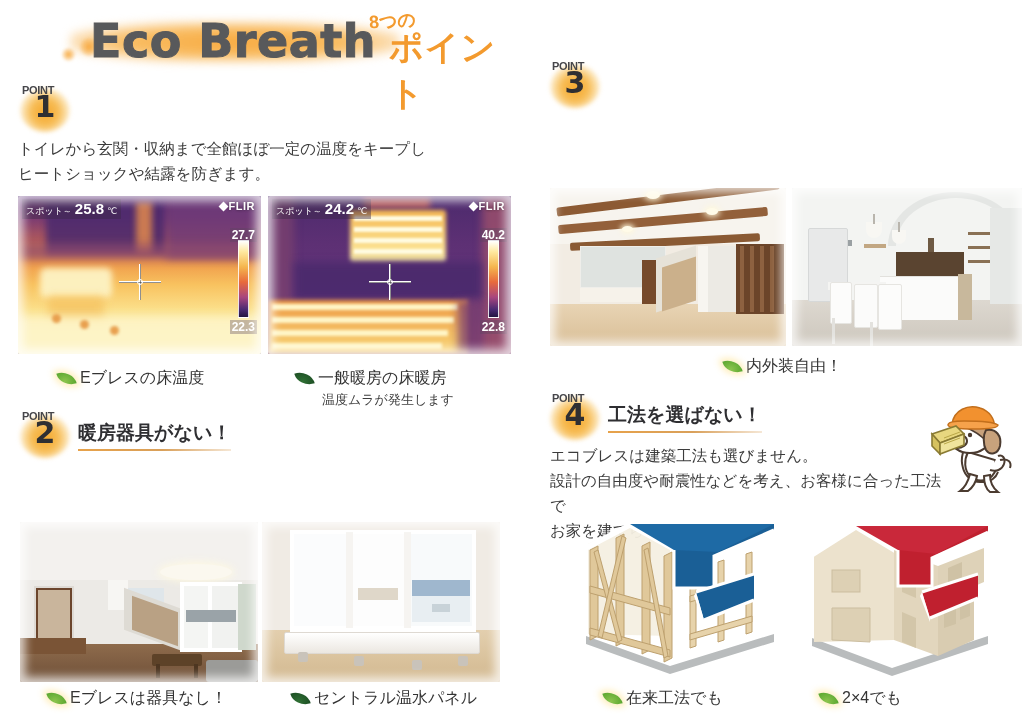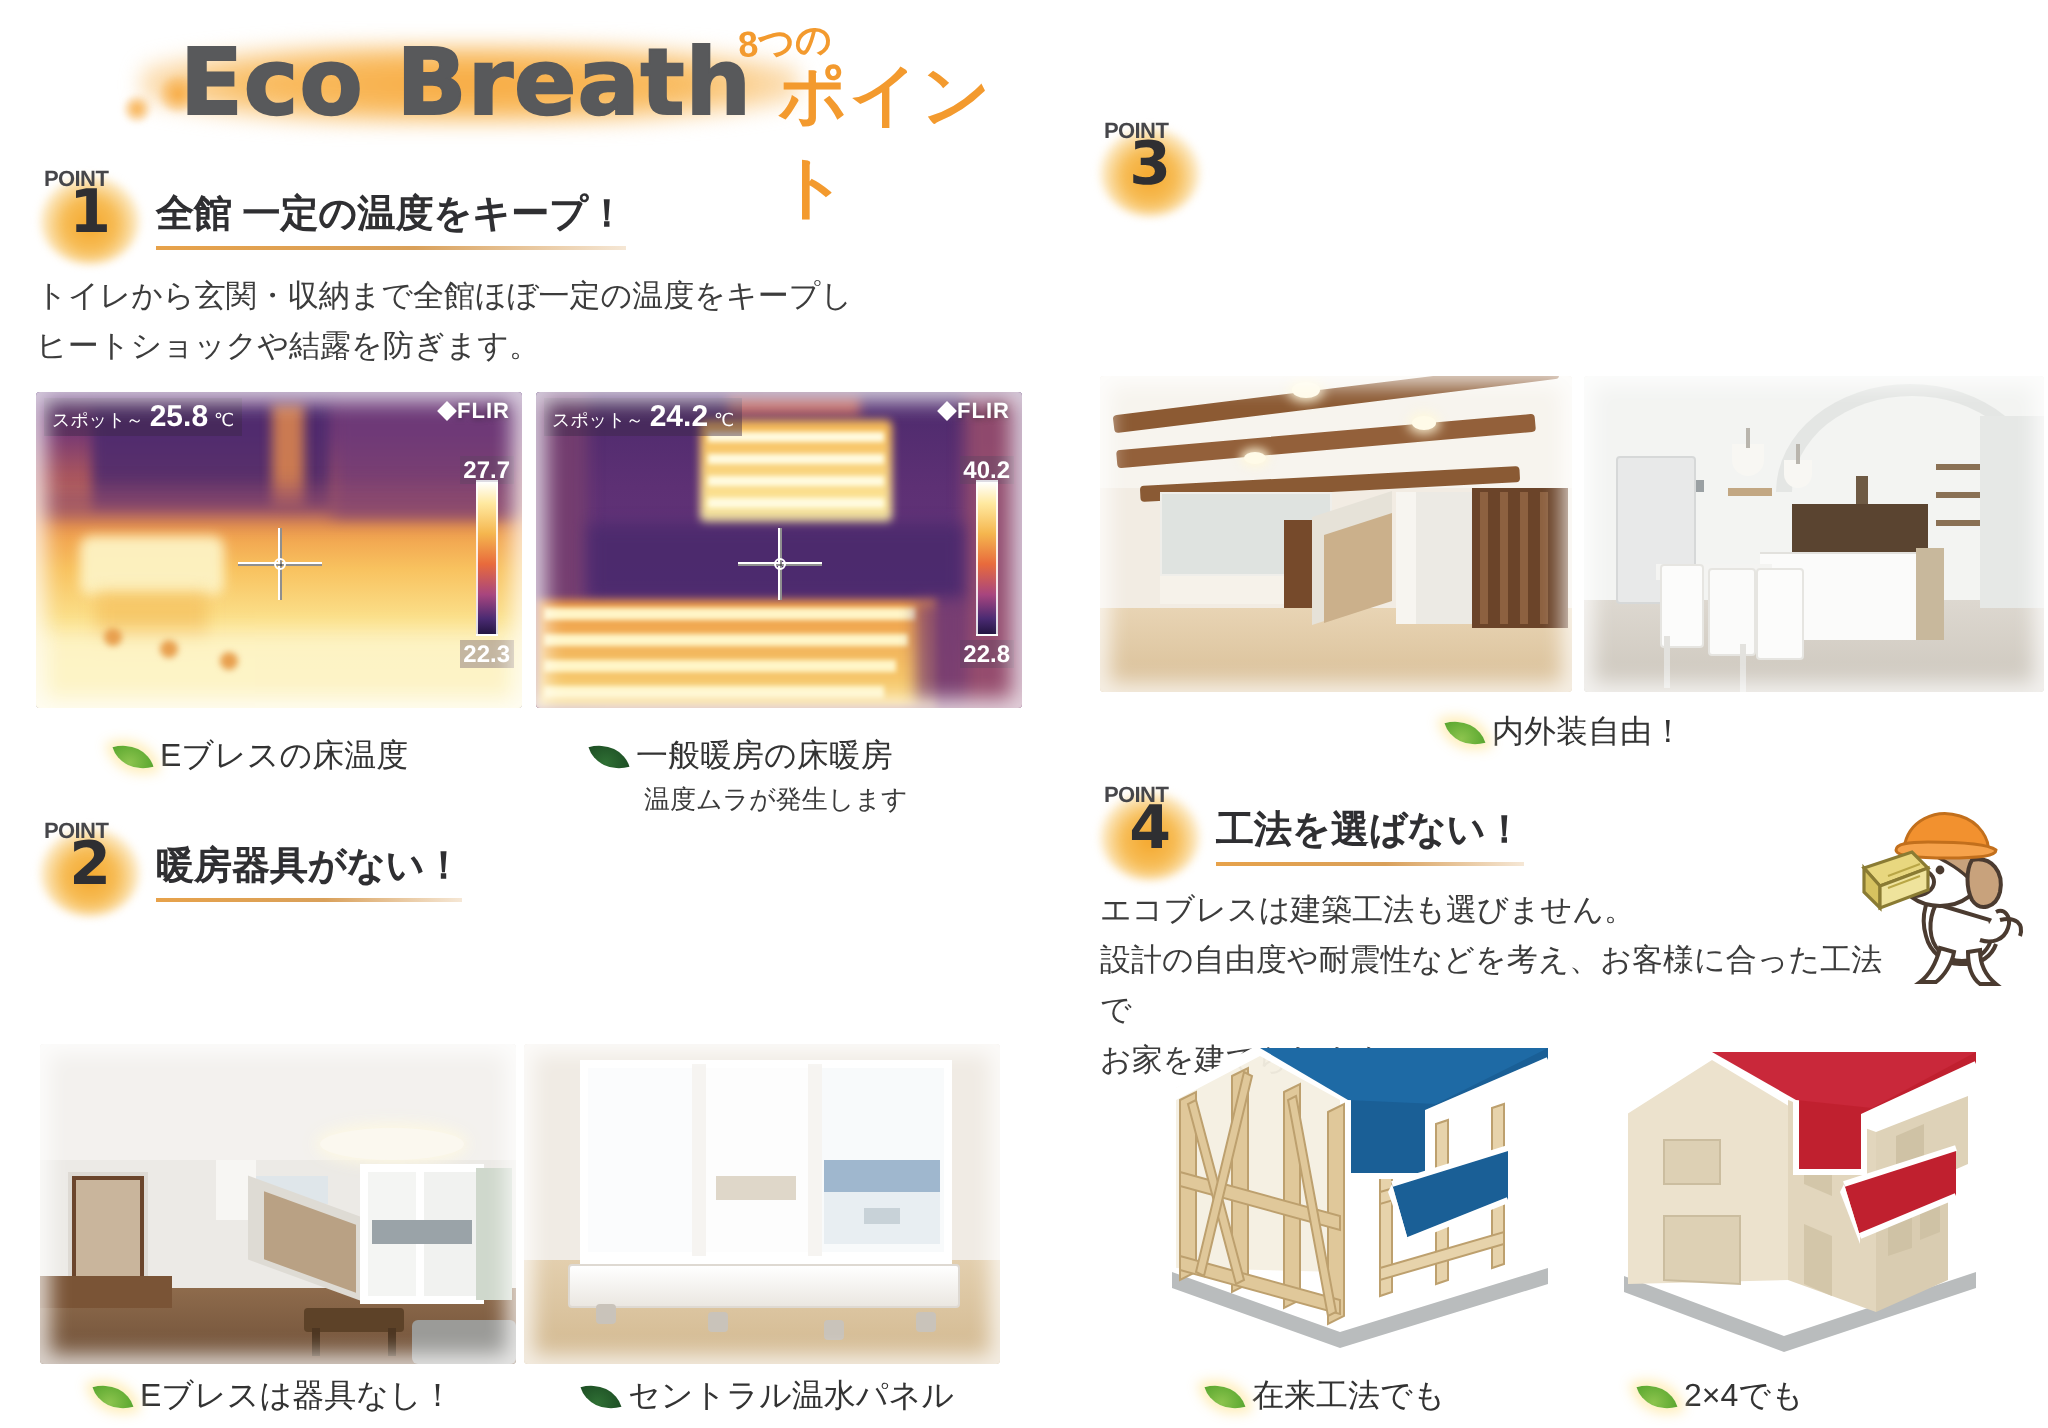--- a/index.html
+++ b/index.html
@@ -167,24 +167,20 @@
     <div class="logo-text">Eco Breath</div>
     <div class="logo-sub-small">8つの</div>
     <div class="logo-sub-big">ポイント</div>
   </div>
 
   <div class="point-block" style="left:18px; top:84px; width:500px; height:52px;">
     <div class="point-badge">
       <div class="glow"></div>
       <div class="word">POINT</div>
       <div class="num">1</div>
-    </div>
-    <div class="point-title">
-      <span>全館 一定の温度をキープ！</span>
-      <span class="rule"></span>
     </div>
   </div>
   <div class="body-text" style="left:18px; top:136px; width:500px;">トイレから玄関・収納まで全館ほぼ一定の温度をキープし
 ヒートショックや結露を防ぎます。</div>
 
   <div class="photo thermal" style="left:18px; top:196px; width:243px; height:158px;">
     <div class="scene">
       <div class="th-band" style="left:0;top:0;width:100%;height:100%;background:linear-gradient(to bottom,#5b2f76 0%,#7b3b72 14%,#b05a5c 28%,#ef9a4a 42%,#f8c25f 56%,#fbe08b 72%,#fdf0b4 88%,#fdf6cc 100%);"></div>
       <div class="th-band" style="left:28px;top:6px;width:120px;height:52px;background:#4a2a6e;opacity:.85;filter:blur(3px);"></div>
       <div class="th-band" style="left:148px;top:2px;width:95px;height:60px;background:#6d3a78;opacity:.8;filter:blur(4px);"></div>

